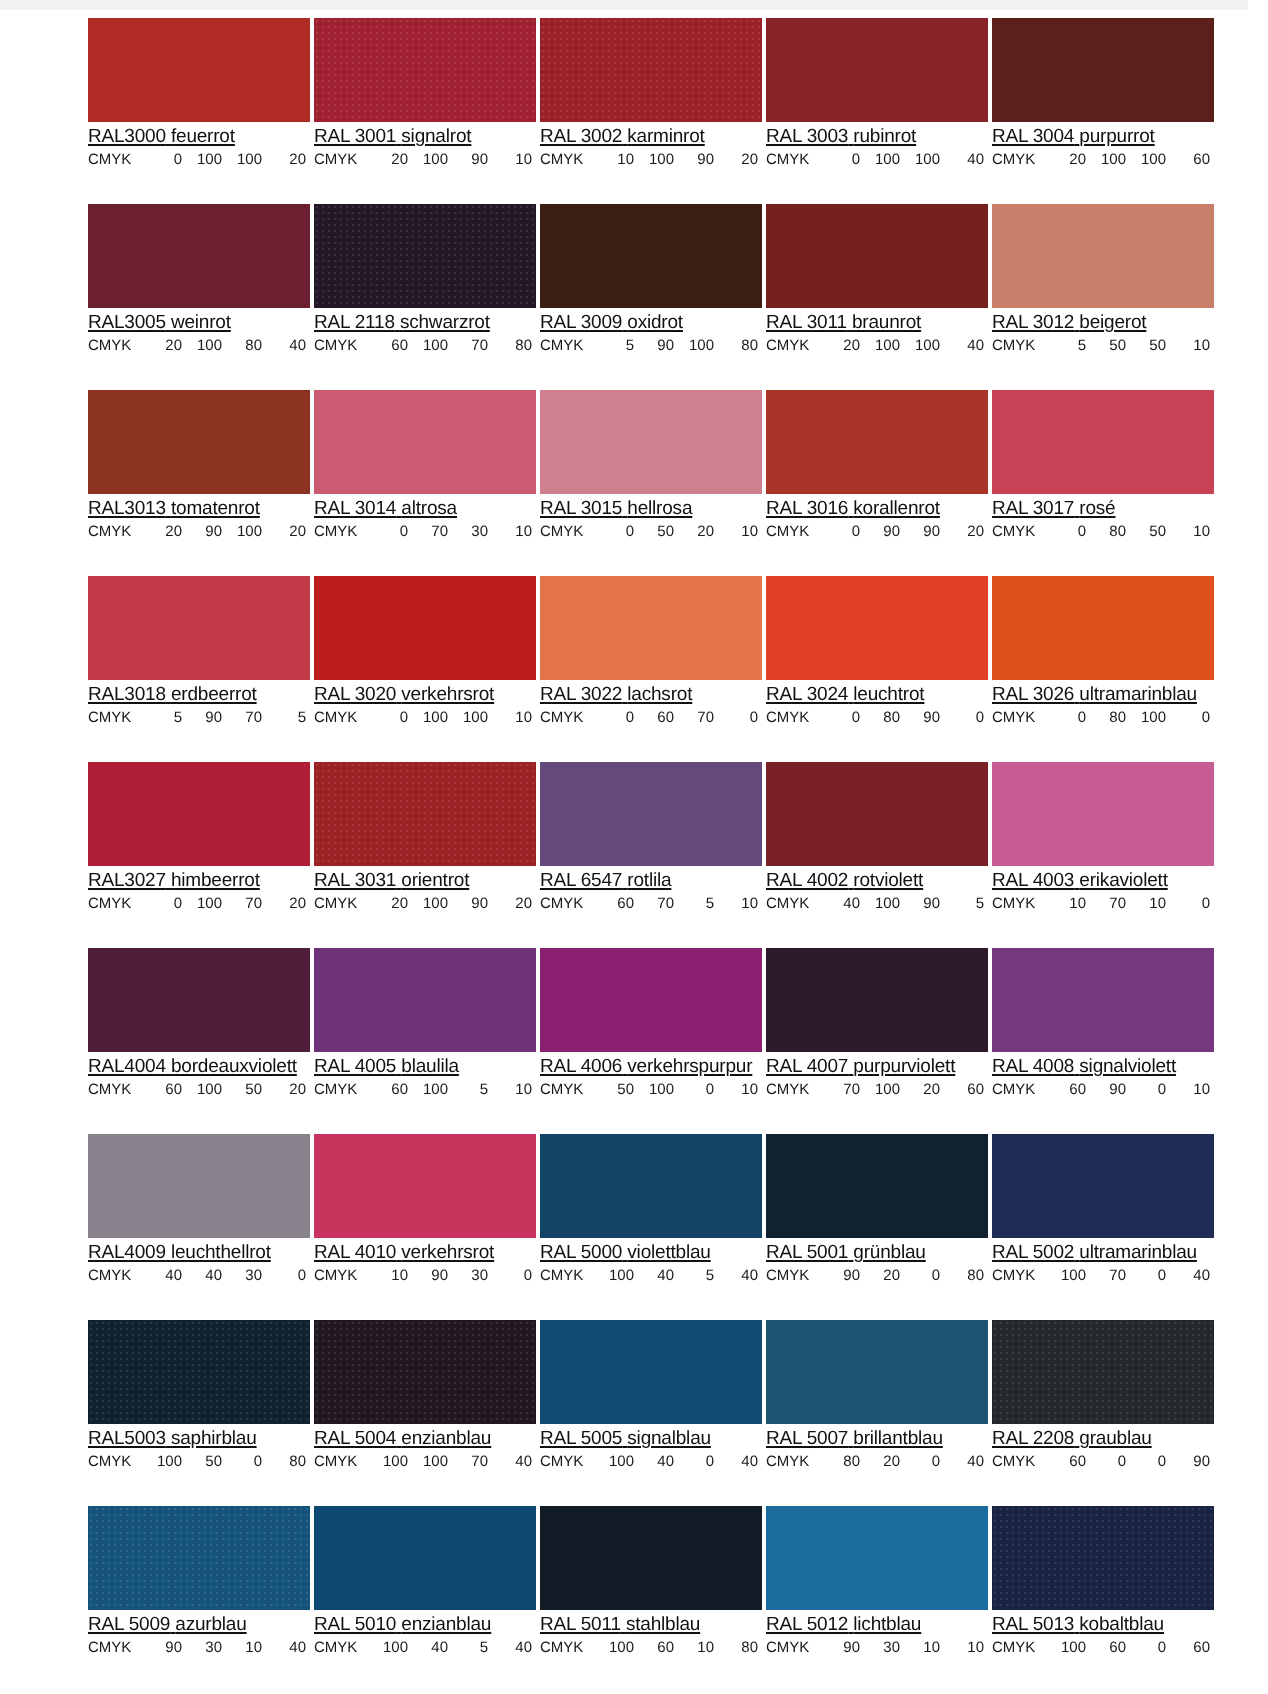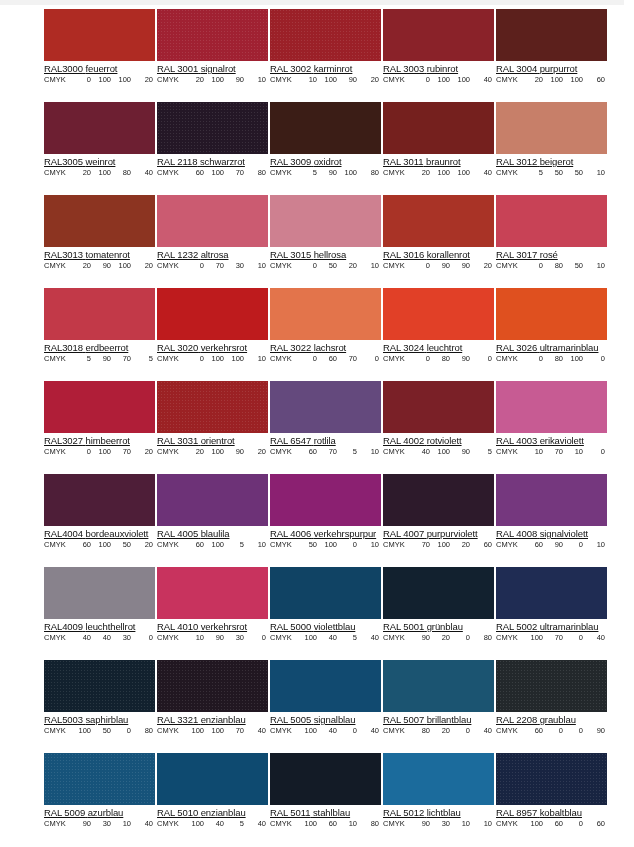--- a/index.html
+++ b/index.html
@@ -231,21 +231,21 @@
         <div class="cmyk-row">
           <span class="cmyk-key">CMYK</span>
           <span class="v">20</span>
           <span class="v">90</span>
           <span class="v">100</span>
           <span class="v last">20</span>
         </div>
       </div>
       <div class="cell">
         <div class="swatch" style="background-color: rgb(203, 91, 113);"></div>
-        <div class="label"><span>RAL 1232</span> <span class="name">altrosa</span></div>
+        <div class="label"><span>RAL 3014</span> <span class="name">altrosa</span></div>
         <div class="cmyk-row">
           <span class="cmyk-key">CMYK</span>
           <span class="v">0</span>
           <span class="v">70</span>
           <span class="v">30</span>
           <span class="v last">10</span>
         </div>
       </div>
       <div class="cell">
         <div class="swatch" style="background-color: rgb(206, 128, 144);"></div>
@@ -506,21 +506,21 @@
         <div class="cmyk-row">
           <span class="cmyk-key">CMYK</span>
           <span class="v">100</span>
           <span class="v">50</span>
           <span class="v">0</span>
           <span class="v last">80</span>
         </div>
       </div>
       <div class="cell">
         <div class="swatch textured" style="background-color: rgb(33, 23, 33);"></div>
-        <div class="label"><span>RAL 3321</span> <span class="name">enzianblau</span></div>
+        <div class="label"><span>RAL 5004</span> <span class="name">enzianblau</span></div>
         <div class="cmyk-row">
           <span class="cmyk-key">CMYK</span>
           <span class="v">100</span>
           <span class="v">100</span>
           <span class="v">70</span>
           <span class="v last">40</span>
         </div>
       </div>
       <div class="cell">
         <div class="swatch" style="background-color: rgb(17, 74, 112);"></div>
@@ -594,21 +594,21 @@
         <div class="cmyk-row">
           <span class="cmyk-key">CMYK</span>
           <span class="v">90</span>
           <span class="v">30</span>
           <span class="v">10</span>
           <span class="v last">10</span>
         </div>
       </div>
       <div class="cell">
         <div class="swatch textured" style="background-color: rgb(24, 36, 65);"></div>
-        <div class="label"><span>RAL 8957</span> <span class="name">kobaltblau</span></div>
+        <div class="label"><span>RAL 5013</span> <span class="name">kobaltblau</span></div>
         <div class="cmyk-row">
           <span class="cmyk-key">CMYK</span>
           <span class="v">100</span>
           <span class="v">60</span>
           <span class="v">0</span>
           <span class="v last">60</span>
         </div>
       </div>
     </div>
 

